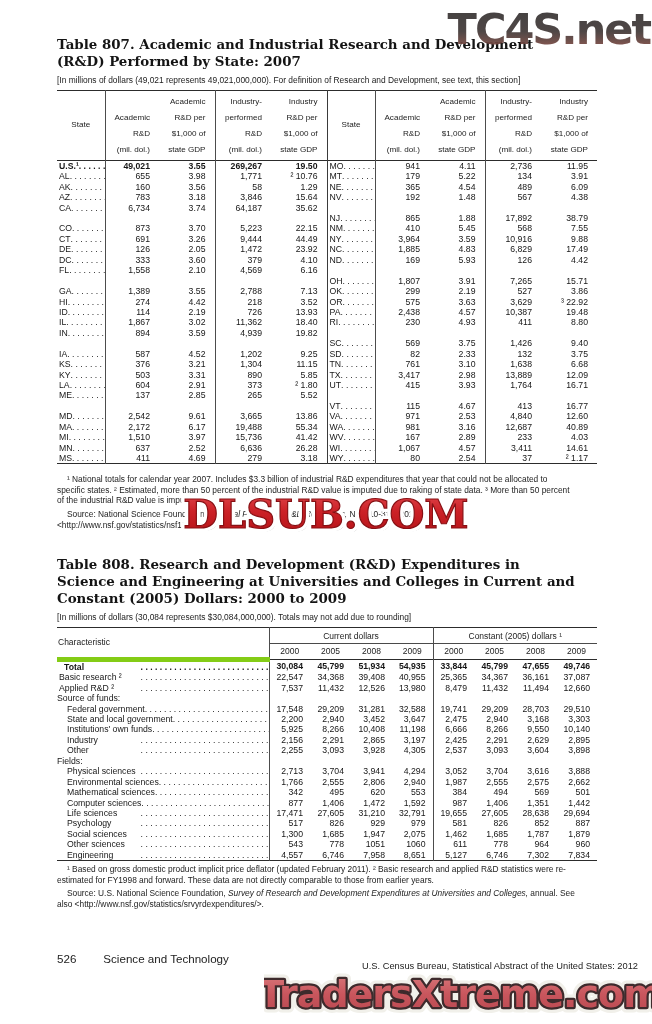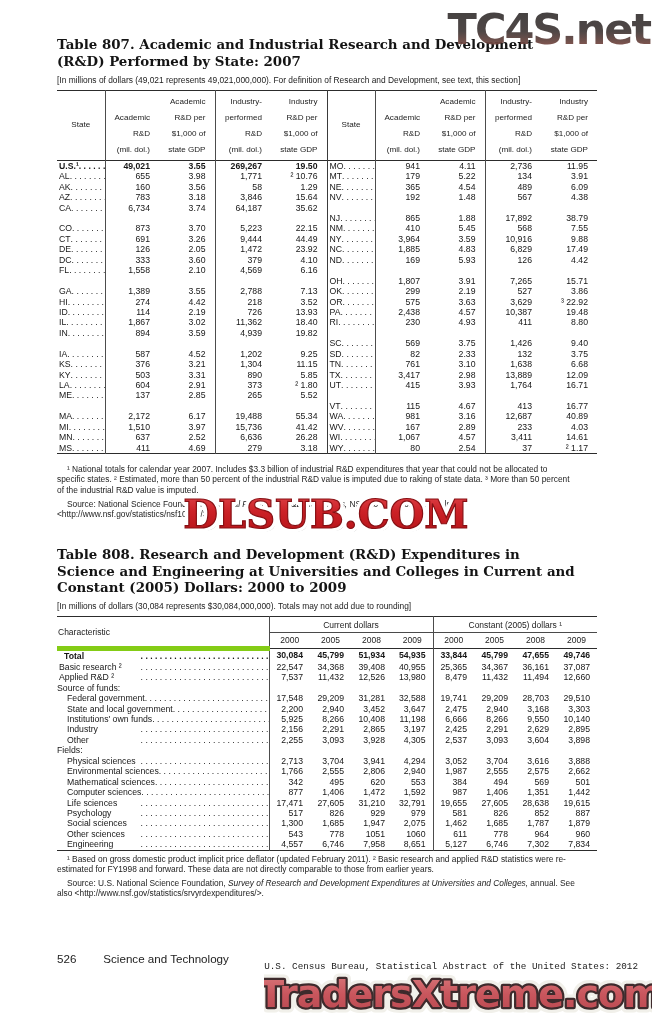--- a/index.html
+++ b/index.html
@@ -47,21 +47,21 @@
   .fn{font-size:8.35px;line-height:10.6px;margin:3px 0 0 0;color:#1d1d1d;
       text-indent:10px;max-width:545px;}
   .fn i{font-family:"Liberation Sans",sans-serif;}
 
   .sec807-foot{margin-top:10px;}
   .sec808{margin-top:26px;}
   .t808-wrap{margin-top:2px;}
 
   .footer-left{position:absolute;left:57px;top:952px;font-size:11.6px;color:#222;z-index:1;}
   .footer-left .pg{margin-right:27px;}
-  .footer-right{position:absolute;right:14px;top:961px;font-size:9.3px;color:#222;z-index:1;font-family:Liberation Mono, monospace;}
+  .footer-right{position:absolute;right:14px;top:961px;font-size:9.3px;color:#222;z-index:1;}
 
   .wm{position:absolute;z-index:6;pointer-events:none;}
   .wm-top{top:0px;right:0px;}
   .wm-mid{left:163px;top:486px;}
   .wm-bot{left:264px;top:964px;}
 </style>
 </head>
 <body>
 
 <div class="page">
@@ -604,20 +604,42 @@
               </span>
             </td>
             <td class="bl">115</td>
             <td>4.67</td>
             <td class="bl">413</td>
             <td>16.77</td>
           </tr>
           <tr>
             <td class="lbl">
               <span class="in">
+                <span class="t">MD</span>
+                <span class="dots"></span>
+              </span>
+            </td>
+            <td class="bl">2,542</td>
+            <td>9.61</td>
+            <td class="bl">3,665</td>
+            <td>13.86</td>
+            <td class="lbl bl2">
+              <span class="in">
+                <span class="t">VA</span>
+                <span class="dots"></span>
+              </span>
+            </td>
+            <td class="bl">971</td>
+            <td>2.53</td>
+            <td class="bl">4,840</td>
+            <td>12.60</td>
+          </tr>
+          <tr>
+            <td class="lbl">
+              <span class="in">
                 <span class="t">MA</span>
                 <span class="dots"></span>
               </span>
             </td>
             <td class="bl">2,172</td>
             <td>6.17</td>
             <td class="bl">19,488</td>
             <td>55.34</td>
             <td class="lbl bl2">
               <span class="in">
@@ -959,21 +981,21 @@
                   <span class="dots"></span>
                 </span>
               </td>
               <td class="bl">17,471</td>
               <td>27,605</td>
               <td>31,210</td>
               <td>32,791</td>
               <td class="bl">19,655</td>
               <td>27,605</td>
               <td>28,638</td>
-              <td>19,615</td>
+              <td>29,694</td>
             </tr>
             <tr>
               <td class="lbl ind-b">
                 <span class="in">
                   <span class="t">Psychology</span>
                   <span class="dots"></span>
                 </span>
               </td>
               <td class="bl">517</td>
               <td>826</td>

